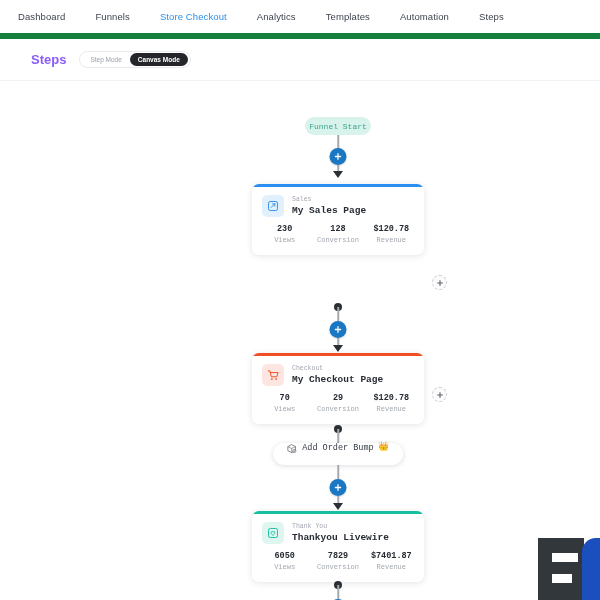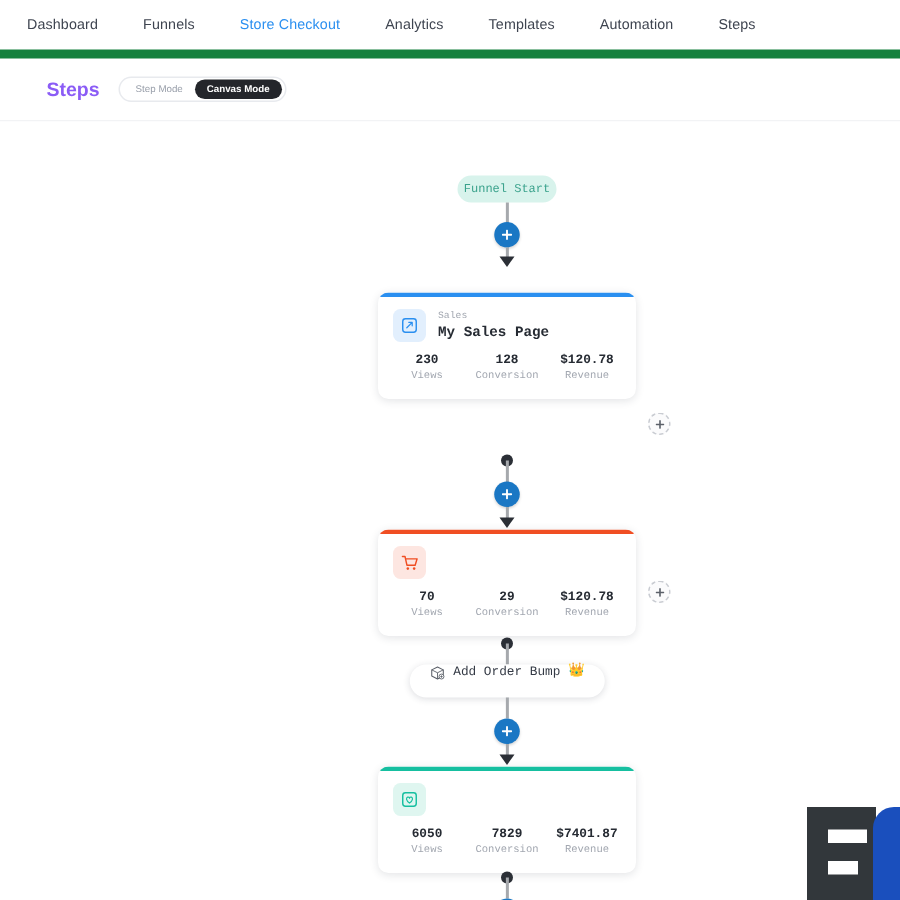--- a/index.html
+++ b/index.html
@@ -332,21 +332,21 @@
 
     <div class="vline" style="top:54px; height:17px;"></div>
     <div class="plus-node" style="top:67px;">
       <svg width="7" height="7" viewBox="0 0 10 10">
         <path d="M5 1 V9 M1 5 H9" stroke="#ffffff" stroke-width="1.8" stroke-linecap="round"></path>
       </svg>
     </div>
     <div class="vline" style="top:84px; height:9px;"></div>
     <div class="arrowhead" style="top:90px;"></div>
 
-    <div class="card" style="top:114px;">
+    <div class="card" style="top:103px;">
       <div class="card-topline" style="background:#2a8ff0;"></div>
       <div class="card-head">
         <div class="card-icon" style="background:#e2effd;">
           <svg width="12" height="12" viewBox="0 0 20 20">
             <rect x="2.5" y="2.5" width="15" height="15" rx="3" fill="none" stroke="#2a8ff0" stroke-width="1.6"></rect>
             <path d="M7 12.5 L13 6.5 M13 6.5 H9.2 M13 6.5 V10.3" fill="none" stroke="#2a8ff0" stroke-width="1.4" stroke-linecap="round" stroke-linejoin="round"></path>
           </svg>
         </div>
         <div>
           <div class="card-kicker">Sales</div>
@@ -386,20 +386,24 @@
 
     <div class="card" style="top:272px;">
       <div class="card-topline" style="background:#f04e23;"></div>
       <div class="card-head">
         <div class="card-icon" style="background:#fde6e1;">
           <svg width="13" height="13" viewBox="0 0 20 20">
             <path d="M2 3 H4.6 L6.6 12 H15 L17 5.5 H5.2" fill="none" stroke="#f04e23" stroke-width="1.5" stroke-linecap="round" stroke-linejoin="round"></path>
             <circle cx="7.5" cy="15.5" r="1.3" fill="#f04e23"></circle>
             <circle cx="14" cy="15.5" r="1.3" fill="#f04e23"></circle>
           </svg>
+        </div>
+        <div>
+          <div class="card-kicker">Checkout</div>
+          <div class="card-title">My Checkout Page</div>
         </div>
       </div>
       <div class="card-stats">
         <div class="stat">
           <div class="stat-val">70</div>
           <div class="stat-label">Views</div>
         </div>
         <div class="stat">
           <div class="stat-val">29</div>
           <div class="stat-label">Conversion</div>
@@ -443,20 +447,24 @@
 
     <div class="card" style="top:430px;">
       <div class="card-topline" style="background:#16bfa0;"></div>
       <div class="card-head">
         <div class="card-icon" style="background:#dff6f0;">
           <svg width="12" height="12" viewBox="0 0 20 20">
             <rect x="2.5" y="2.5" width="15" height="15" rx="3" fill="none" stroke="#16bfa0" stroke-width="1.6"></rect>
             <path d="M10 14 C6 11.2 6 8.2 7.9 7.4 C9 7 10 7.8 10 8.6 C10 7.8 11 7 12.1 7.4 C14 8.2 14 11.2 10 14 Z" fill="none" stroke="#16bfa0" stroke-width="1.3" stroke-linejoin="round"></path>
           </svg>
         </div>
+        <div>
+          <div class="card-kicker">Thank You</div>
+          <div class="card-title">Thankyou Livewire</div>
+        </div>
       </div>
       <div class="card-stats">
         <div class="stat">
           <div class="stat-val">6050</div>
           <div class="stat-label">Views</div>
         </div>
         <div class="stat">
           <div class="stat-val">7829</div>
           <div class="stat-label">Conversion</div>
         </div>

